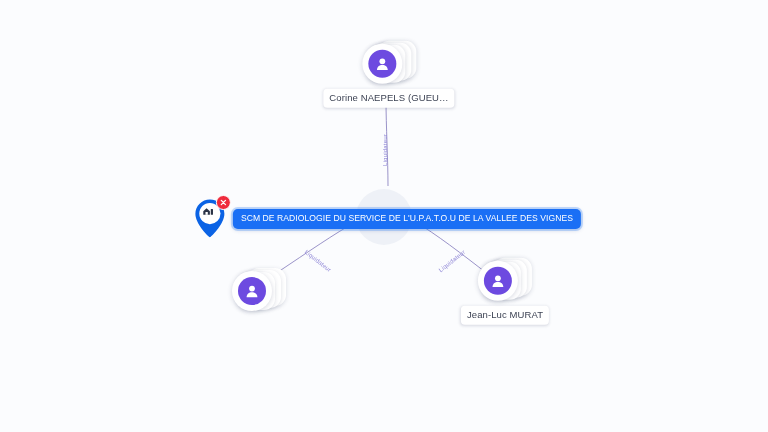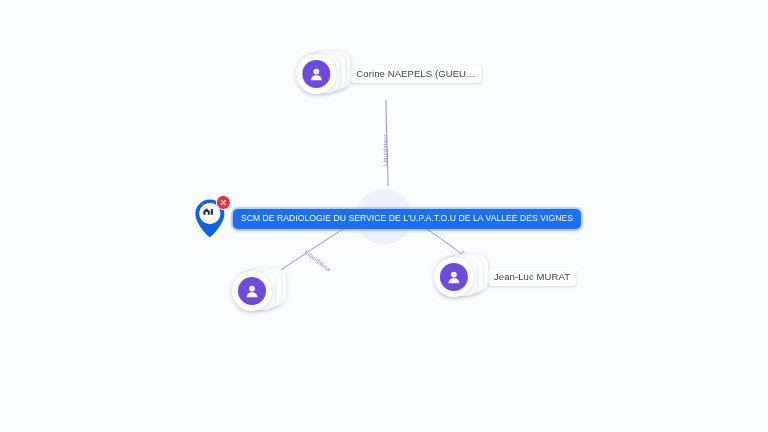--- a/index.html
+++ b/index.html
@@ -22,21 +22,21 @@
     position: absolute;
     left: 0; top: 0;
     width: 768px; height: 432px;
   }
 
   
   .node {
     position: absolute;
     transform: translate(-50%, -50%);
     display: flex;
-    flex-direction: row;
+    flex-direction: column;
     align-items: center;
   }
 
   
   .stack {
     position: relative;
     width: 54px;
     height: 48px;
   }
   .card {
@@ -217,21 +217,21 @@
         <div class="avatar">
           <svg width="16" height="16" viewBox="0 0 16 16">
             <circle cx="8" cy="5.6" r="2.9" fill="#ffffff"></circle>
             <path d="M2.6 14.2c0-3.1 2.4-5 5.4-5s5.4 1.9 5.4 5z" fill="#ffffff"></path>
           </svg>
         </div>
       </div>
     </div>
   </div>
 
-  <div class="node" style="left:505px; top:276px;">
+  <div class="node" style="left:505px; top:290px;">
     <div class="stack">
       <div class="card c3"></div>
       <div class="card c2"></div>
       <div class="card c1"></div>
       <div class="card front">
         <div class="avatar">
           <svg width="16" height="16" viewBox="0 0 16 16">
             <circle cx="8" cy="5.6" r="2.9" fill="#ffffff"></circle>
             <path d="M2.6 14.2c0-3.1 2.4-5 5.4-5s5.4 1.9 5.4 5z" fill="#ffffff"></path>
           </svg>

